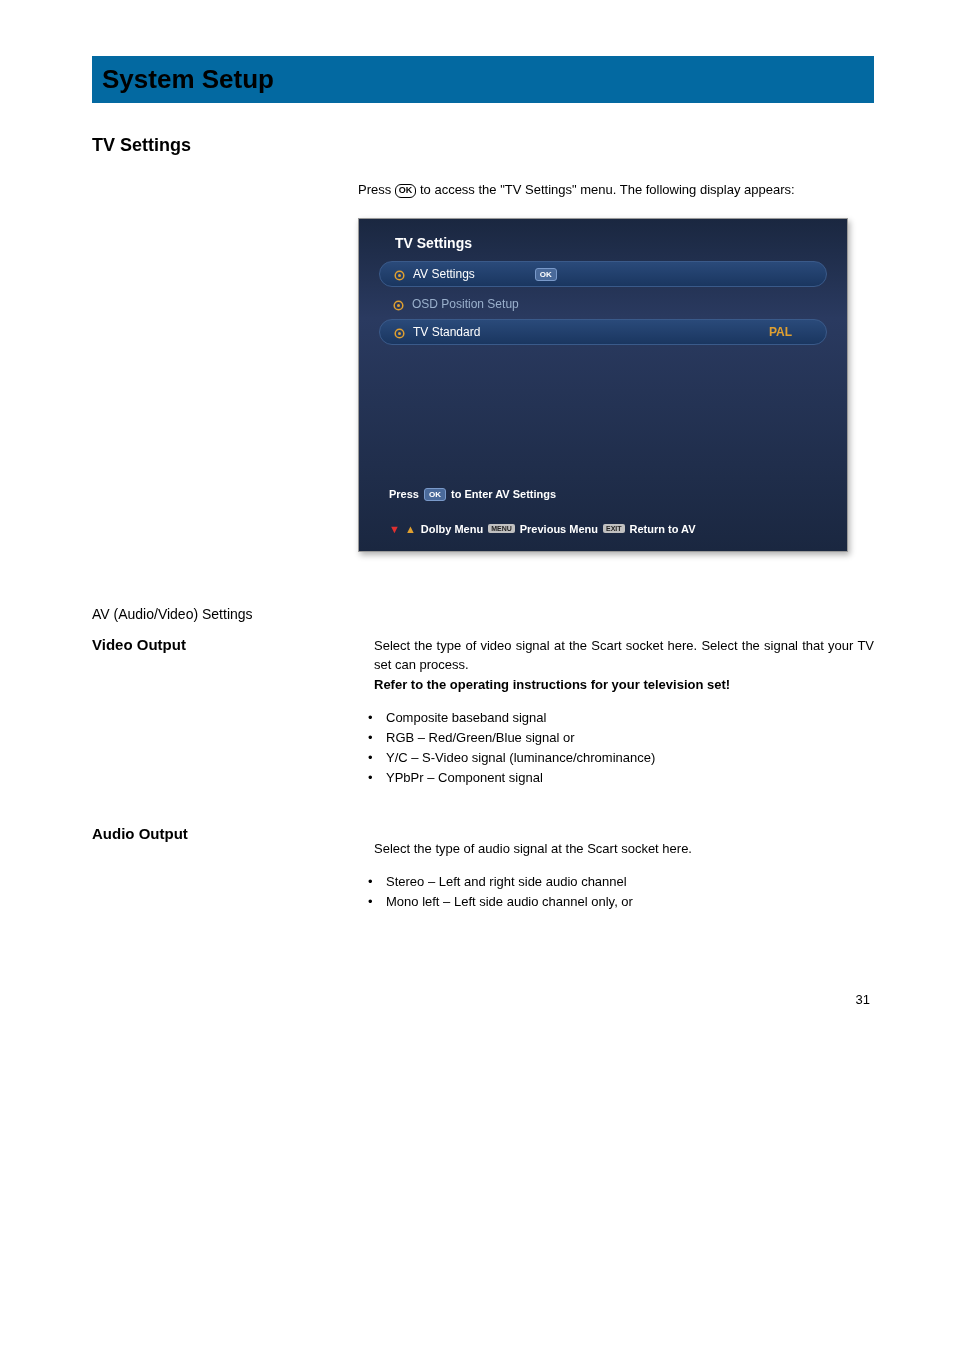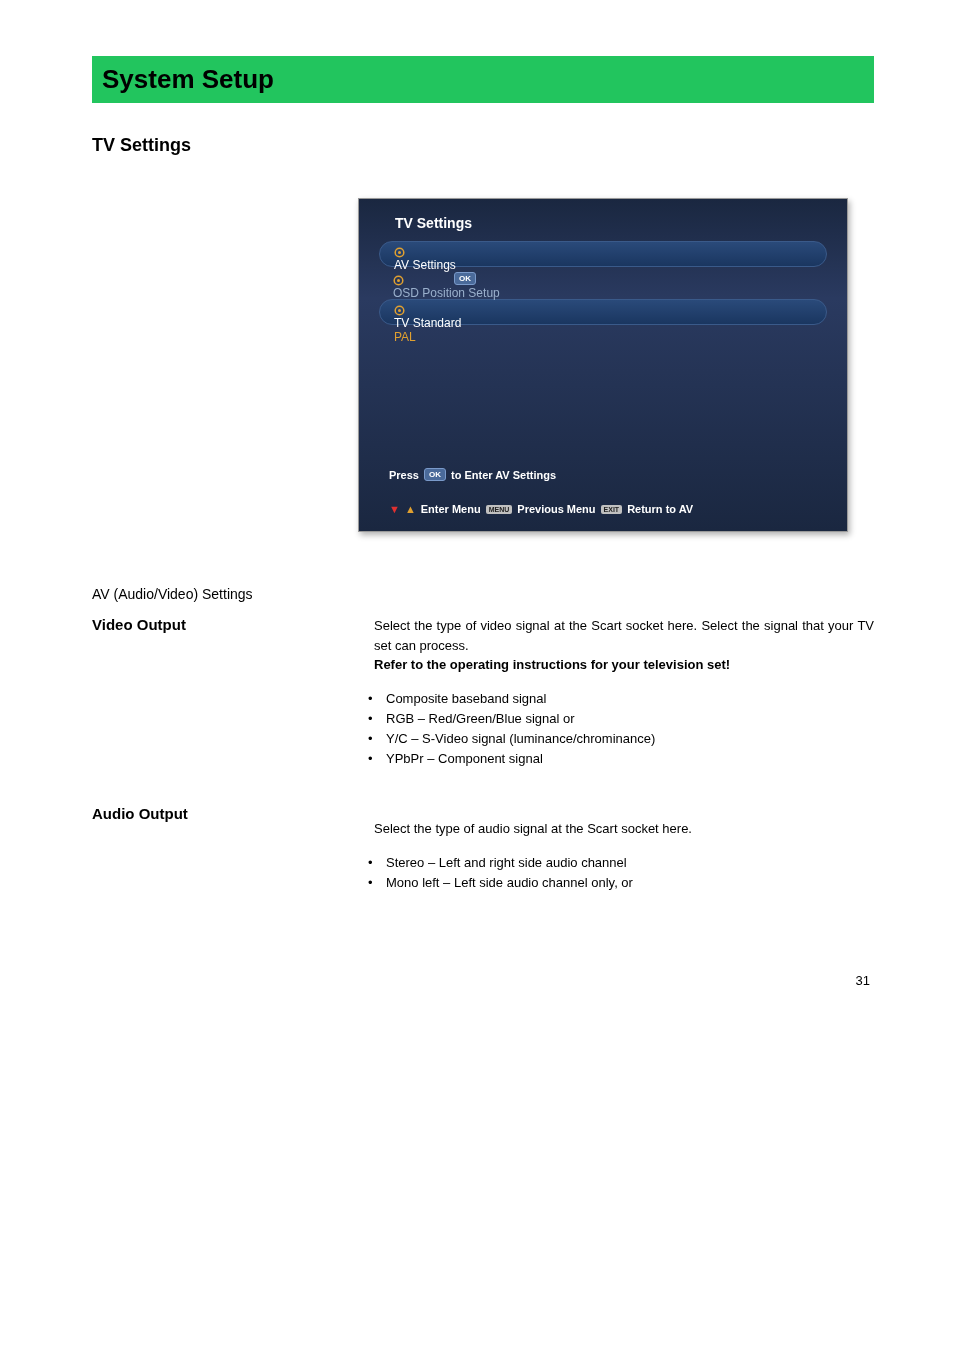--- a/index.html
+++ b/index.html
@@ -5,21 +5,21 @@
     * { margin: 0; padding: 0; box-sizing: border-box; }
     body {
       font-family: Arial, Helvetica, sans-serif;
       background: #fff;
       width: 954px;
       margin: 0 auto;
       padding: 56px 80px 40px 92px;
       color: #000;
     }
     .title-bar {
-      background: #22c55e;
+      background: #0369a1;
       padding: 8px 10px;
       margin-bottom: 32px;
     }
     .title-bar h1 {
       font-size: 26px;
       font-weight: bold;
     }
     .section-heading {
       font-size: 18px;
       font-weight: bold;
@@ -63,27 +63,26 @@
       color: #fff;
       font-weight: bold;
       font-size: 14px;
       padding: 16px 24px 10px 36px;
     }
     .ss-body {
       padding: 0 20px 16px 20px;
     }
     .ss-row {
       display: flex;
-      align-items: flex-start;
+      align-items: flex-end;
       padding: 5px 14px;
       font-size: 12px;
       border-radius: 14px;
       margin-bottom: 3px;
       height: 26px;
-      flex-direction: column;
     }
     .ss-row.sel {
       background: linear-gradient(180deg, #2a4a7a 0%, #1a3660 100%);
       color: #fff;
       border: 1px solid #3a5a8a;
     }
     .ss-row.rest {
       color: #9ab0cc;
     }
     .ss-bullet {
@@ -98,22 +97,22 @@
       font-size: 8px;
       font-weight: bold;
       padding: 1px 4px;
       border-radius: 3px;
       border: 1px solid #7a9aca;
       margin-left: 60px;
     }
     .tv-val {
       color: #e0a030;
       font-size: 12px;
-      margin-right: 9px;
-      font-weight: normal;
+      margin-right: 20px;
+      font-weight: bold;
     }
     .ss-gap { height: 140px; }
     .ss-hint {
       color: #fff;
       font-size: 11px;
       font-weight: bold;
       padding-left: 10px;
       margin-bottom: 22px;
       display: flex;
       align-items: center;
@@ -218,20 +217,23 @@
 
 <div class="title-bar">
   <h1>System Setup</h1>
 </div>
 
 <h2 class="section-heading">TV Settings</h2>
 
 <div class="two-col">
   <div class="left-col"></div>
   <div class="right-col">
+    <p class="intro-line">
+      <span>Press </span><span class="ok-badge">OK</span><span> to access the "TV Settings" menu. The following display appears:</span>
+    </p>
 
     <div class="screenshot">
       <div class="ss-title">TV Settings</div>
       <div class="ss-body">
         <div class="ss-row sel">
           <span class="ss-bullet">
             <svg width="11" height="11" viewBox="0 0 11 11">
                 <circle cx="5.5" cy="5.5" r="4.3" fill="none" stroke="#e0a030" stroke-width="1.5"></circle>
                 <circle cx="5.5" cy="5.5" r="1.5" fill="#e0a030"></circle>
               </svg>
@@ -261,21 +263,21 @@
         </div>
         <div class="ss-gap"></div>
         <div class="ss-hint">
           <span>Press</span>
           <span class="ok-inline">OK</span>
           <span>to Enter AV Settings</span>
         </div>
         <div class="ss-footer">
           <span class="tri-down">▼</span>
             <span class="tri-up">▲</span>
-          <span>Enter Menu</span>
+          <span>Dolby Menu</span>
           <span class="badge-menu">MENU</span>
           <span>Previous Menu</span>
           <span class="badge-exit">EXIT</span>
           <span>Return to AV</span>
         </div>
       </div>
     </div>
   </div>
 </div>
 

